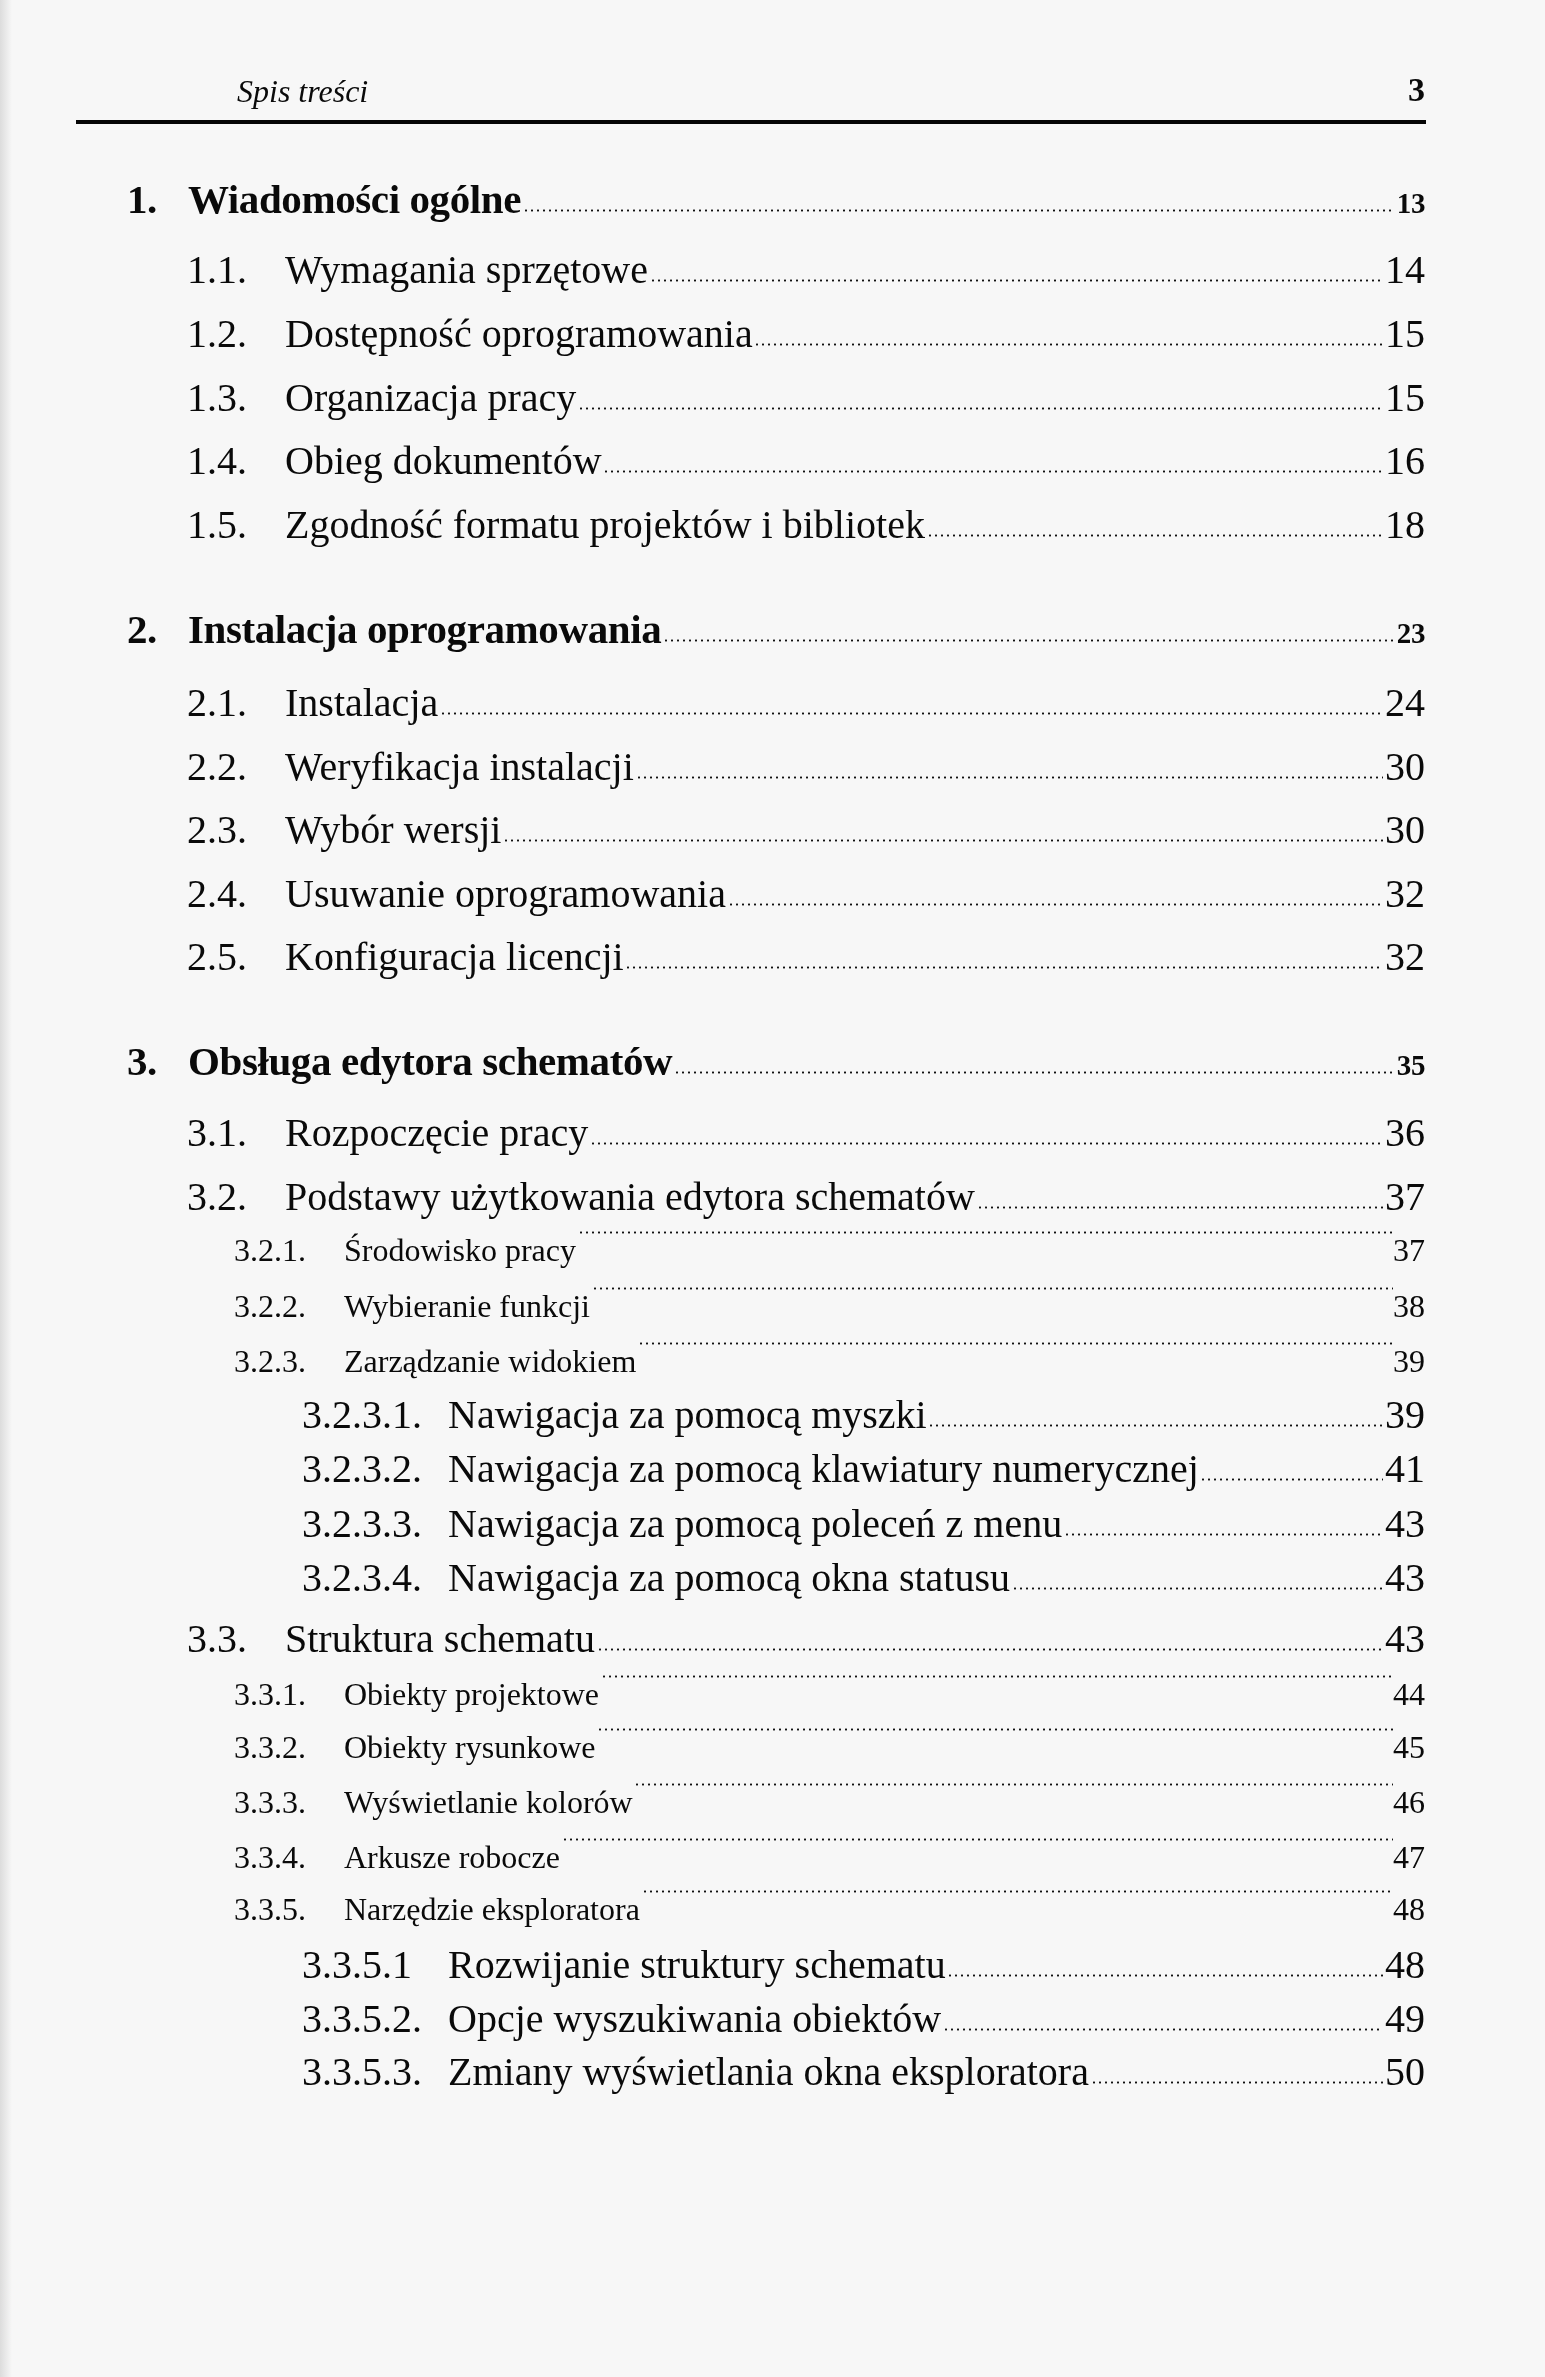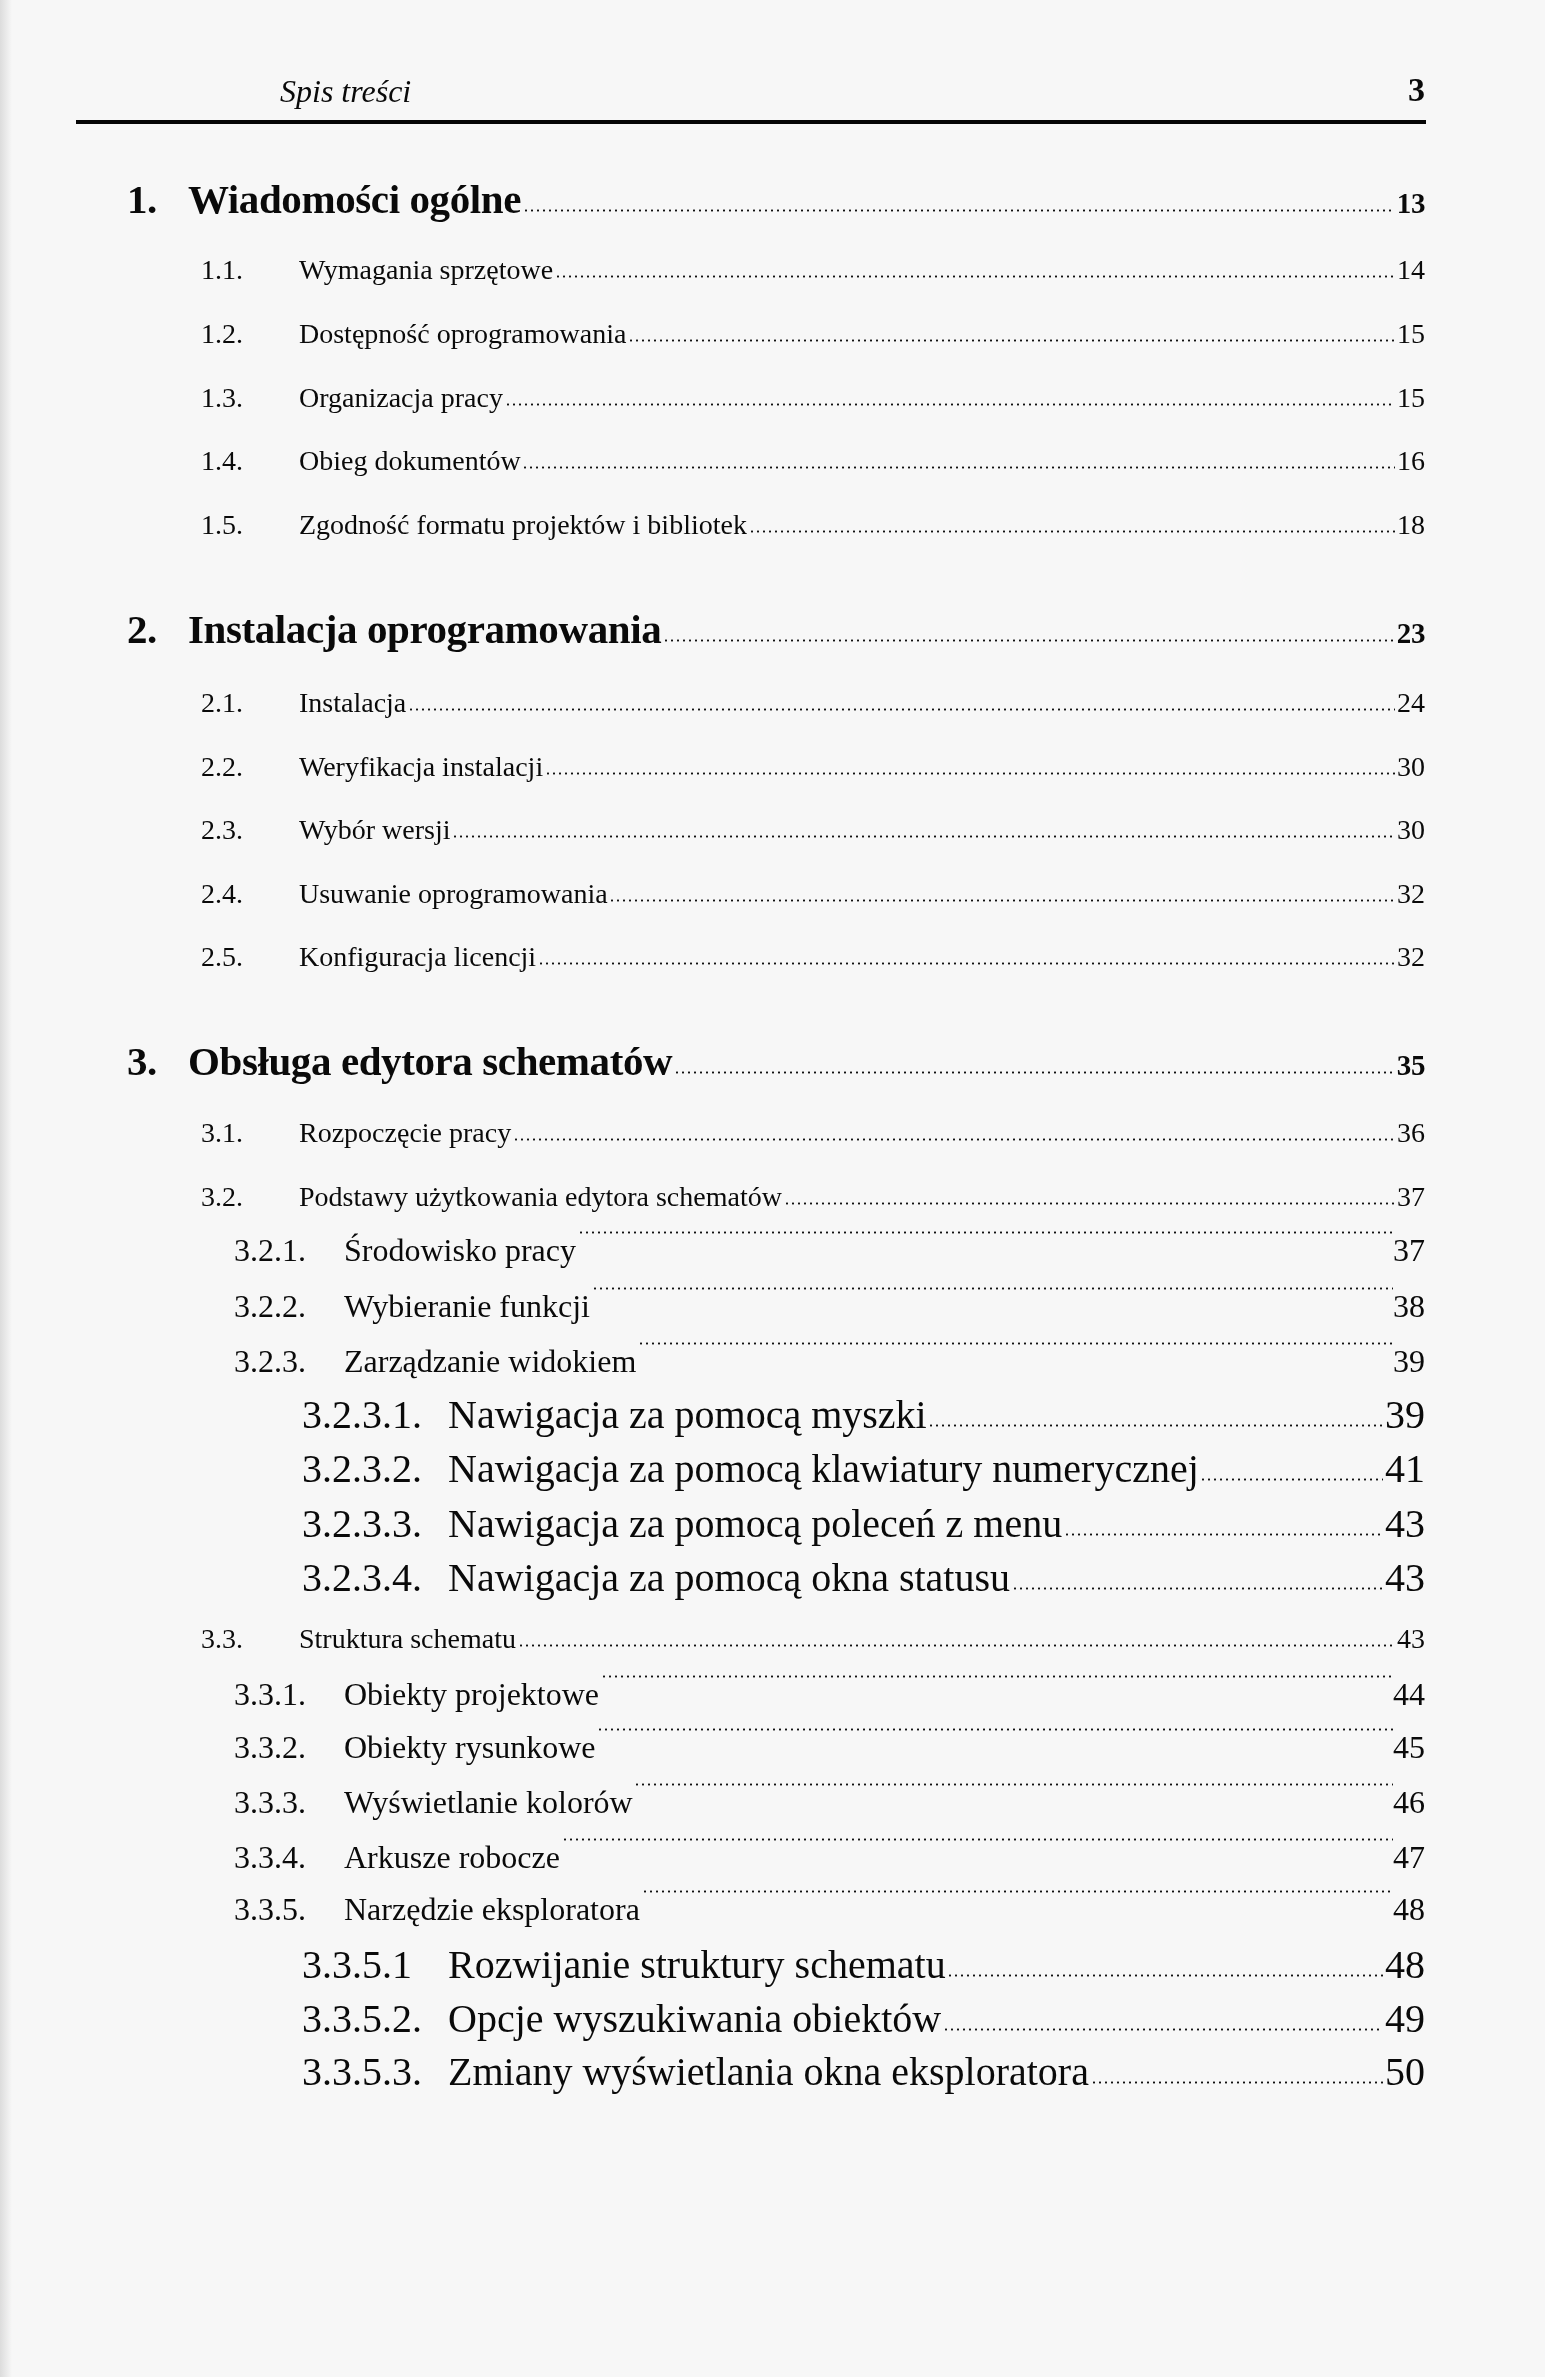--- a/index.html
+++ b/index.html
@@ -12,21 +12,21 @@
   }
   .scan-edge {
     position: absolute; left: 0; top: 0; width: 12px; height: 2377px;
     background: linear-gradient(to right, #dcdcdc, #f7f7f7);
   }
   .running-head {
     position: absolute; left: 0; top: 0; width: 1545px; height: 127px;
   }
   .rh-title {
     position: absolute; left: 237px; top: 73px;
-    font-style: italic; font-size: 32px; line-height: 37px; margin-left: 43px;
+    font-style: italic; font-size: 32px; line-height: 37px;
   }
   .rh-page {
     position: absolute; right: 120px; top: 71px;
     font-weight: bold; font-size: 34px; line-height: 37px;
   }
   .rh-rule {
     position: absolute; left: 76px; top: 120px; width: 1350px; height: 4.2px;
     background: #050505;
   }
   .toc-entry {
@@ -44,21 +44,21 @@
     background-repeat: repeat-x;
     position: relative; top: -0.8px;
   }
   .toc-page { flex: 0 0 auto; text-align: right; }
 
   
   .lvl1 { left: 127px; font-size: 41px; font-weight: bold; line-height: 47px; letter-spacing: -0.4px; }
   .lvl1 .toc-num { width: 61px; }
   .lvl1 .toc-page { font-size: 29px; }
   
-  .lvl2 { left: 201px; font-size: 28px; line-height: 42px; }
+  .lvl2 { left: 187px; font-size: 40px; line-height: 42px; }
   .lvl2 .toc-num { width: 98px; }
   
   .lvl3 { left: 234px; font-size: 32px; line-height: 37px; align-items: center; }
   .lvl3 .toc-num { width: 110px; }
   .lvl3 .toc-leader { margin-right: 0; }
   
   .lvl4 { left: 302px; font-size: 40px; line-height: 37px; }
   .lvl4 .toc-num { width: 146px; }
 </style>
 </head>

